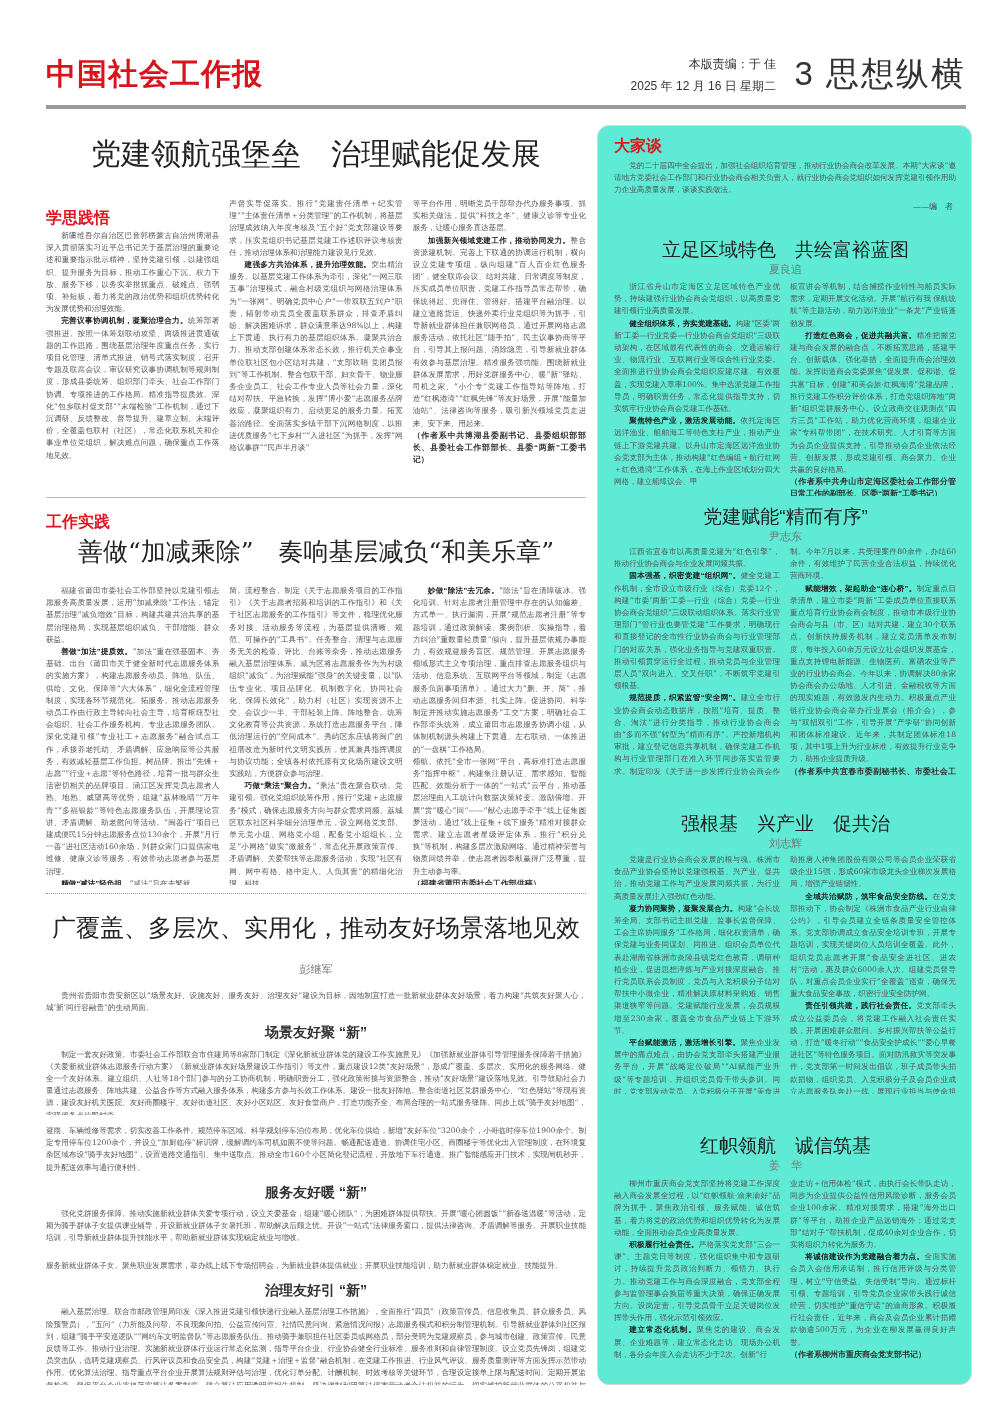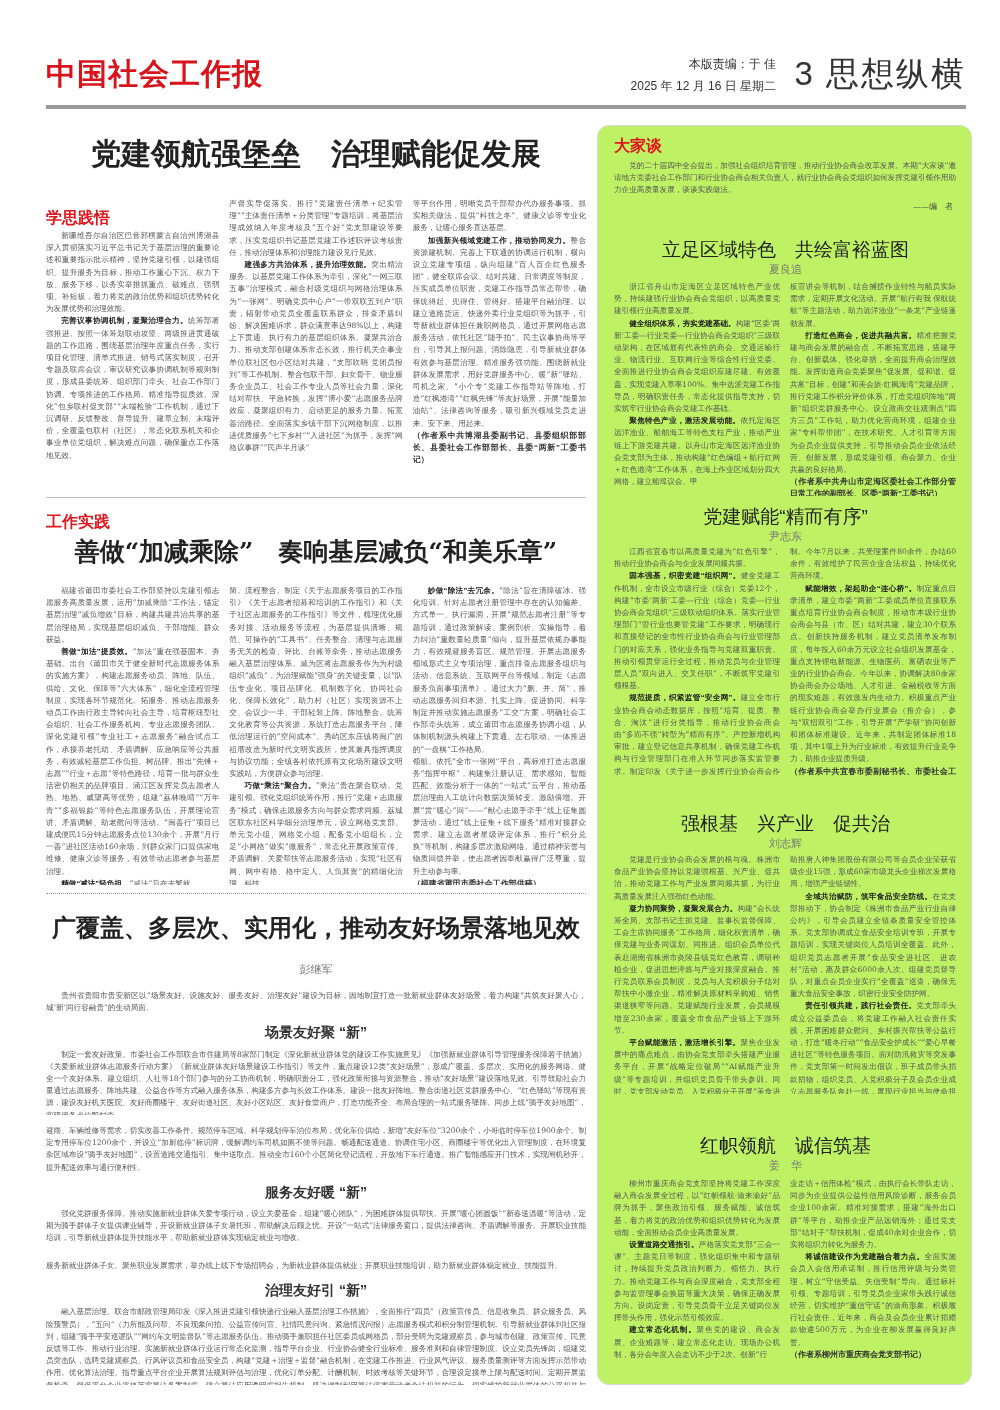--- a/index.html
+++ b/index.html
@@ -5,32 +5,32 @@
 *{box-sizing:border-box;margin:0;padding:0}
 html,body{width:1000px;height:1410px;background:#fff;overflow:hidden}
 body{position:relative;font-family:"DejaVu Serif",serif;color:#2a2a2a}
 .masthead{position:absolute;left:46px;top:50px;width:920px;height:60px}
 .logo{position:absolute;left:0;top:4px;font-family:"DejaVu Serif",serif;font-size:30px;color:#d8131b;letter-spacing:1px;font-weight:bold}
 .editor{position:absolute;right:190px;top:6px;font-family:"Liberation Sans",sans-serif;font-size:12px;color:#333}
 .date{position:absolute;right:190px;top:28px;font-family:"Liberation Sans",sans-serif;font-size:12px;color:#333}
 .pagenum{position:absolute;right:0;top:2px;font-family:"Liberation Sans",sans-serif;font-size:33px;color:#333;letter-spacing:2px}
 .rule{position:absolute;left:46px;top:105px;width:920px;height:4px;background:#9a9a9a}
 .article{position:absolute}
-.headline{font-family:"DejaVu Serif",serif;font-weight:bold;color:#222;text-align:center;white-space:nowrap}
+.headline{font-family:"DejaVu Serif",serif;font-weight:normal;color:#222;text-align:center;white-space:nowrap}
 .byline{font-family:"DejaVu Serif",serif;font-size:11px;color:#777;text-align:center}
 .section{font-family:"Liberation Sans",sans-serif;font-weight:bold;color:#e0161f;font-size:16px}
 .cols{position:absolute;display:flex;gap:10px}
 .col{flex:1;font-size:7.6px;line-height:12.2px;color:#555;text-align:justify;overflow:hidden}
 .col p{text-indent:2em}
 .col b{color:#222;font-family:"Liberation Sans",sans-serif}
 .sign{font-family:"Liberation Sans",sans-serif;font-weight:bold;color:#333;font-size:8px;line-height:12px}
 .sub{font-family:"Liberation Sans",sans-serif;font-weight:bold;font-size:14px;color:#333;text-align:center;margin:12px 0 10px}
 .divider{position:absolute;height:1px;background:#bbb}
 .dotted{position:absolute;height:0;border-top:1px dotted #999}
-.panel{position:absolute;left:597px;top:125px;width:375px;height:1260px;border:1px solid #d8d8d8;border-radius:12px;background:#bef264}
+.panel{position:absolute;left:597px;top:125px;width:375px;height:1260px;border:1px solid #d8d8d8;border-radius:12px;background:#5eead4}
 .p-head{font-family:"Liberation Sans",sans-serif;font-size:19px;color:#222;text-align:center}
 </style>
 </head>
 <body>
 
 <div class="masthead">
   <div class="logo">中国社会工作报</div>
   <div class="editor">本版责编：于 佳</div>
   <div class="date">2025 年 12 月 16 日  星期二</div>
   <div class="pagenum">3 思想纵横</div>
@@ -40,21 +40,21 @@
 <div class="article" style="left:46px;top:120px;width:540px;">
   <div class="headline" style="font-size:30px;margin-top:14px;">党建领航强堡垒　治理赋能促发展</div>
 </div>
 <div class="section" style="position:absolute;left:46px;top:208px;">学思践悟</div>
 <div class="cols" style="left:46px;top:230px;width:540px;height:258px;">
   <div class="col">
       <p>新疆维吾尔自治区巴音郭楞蒙古自治州博湖县深入贯彻落实习近平总书记关于基层治理的重要论述和重要指示批示精神，坚持党建引领，以建强组织、提升服务为目标，推动工作重心下沉、权力下放、服务下移，以务实举措抓重点、破难点、强弱项、补短板，着力将党的政治优势和组织优势转化为发展优势和治理效能。</p>
       <p><b>完善议事协调机制，凝聚治理合力。</b>统筹部署强推进。按照一体筹划联动攻坚、两级推进贯通破题的工作思路，围绕基层治理年度重点任务，实行项目化管理、清单式推进、销号式落实制度，召开专题及联席会议，审议研究议事协调机制等规则制度，形成县委统筹、组织部门牵头、社会工作部门协调、专项推进的工作格局。精准指导提质效。深化“包乡联村促支部”“末端检验”工作机制，通过下沉调研、反馈整改、督导提升、建章立制、末端评价，全覆盖包联村（社区），常态化联系机关和企事业单位党组织，解决难点问题，确保重点工作落地见效。</p>
     </div>
   <div class="col" style="margin-top:-32px">
-      <p style="text-indent: 0px;">严督实导促落实。推行“党建责任清单＋纪实管理”“主体责任清单＋分类管理”专题培训，将基层治理成效纳入年度考核及“五个好”党支部建设等要求，压实党组织书记基层党建工作述职评议考核责任，推动治理体系和治理能力建设见行见效。</p>
+      <p style="text-indent: 0px;">严督实导促落实。推行“党建责任清单＋纪实管理”“主体责任清单＋分类管理”的工作机制，将基层治理成效纳入年度考核及“五个好”党支部建设等要求，压实党组织书记基层党建工作述职评议考核责任，推动治理体系和治理能力建设见行见效。</p>
       <p><b>建强多方共治体系，提升治理效能。</b>突出精治服务。以基层党建工作体系为牵引，深化“一网三联五事”治理模式，融合村级党组织与网格治理体系为“一张网”。明确党员中心户“一带双联五到户”职责，辐射带动党员全覆盖联系群众，排查矛盾纠纷、解决困难诉求，群众满意率达98%以上，构建上下贯通、执行有力的基层组织体系。凝聚共治合力。推动支部创建体系常态长效，推行机关企事业单位联社区包小区结对共建，“支部吹哨 党团员报到”等工作机制。整合包联干部、妇女骨干、物业服务企业员工、社会工作专业人员等社会力量，深化结对帮扶、平急转换，发挥“博小爱”志愿服务品牌效应，凝聚组织有力、启动更足的服务力量。拓宽善治路径。全面落实乡镇干部下沉网格制度，以推进优质服务“七下乡村”“入进社区”为抓手，发挥“网格议事群”“民声半月谈”</p>
     </div>
   <div class="col" style="margin-top:-32px">
       <p style="text-indent: 0px;">等平台作用，明晰党员干部帮办代办服务事项。抓实相关做法，提供“科技之冬”、健康义诊等专业化服务，让暖心服务直达基层。</p>
       <p><b>加强新兴领域党建工作，推动协同发力。</b>整合资源建机制。完善上下联通的协调运行机制，横向设立党建专项组，纵向组建“百人百企红色服务团”，健全联席会议、结对共建、日常调度等制度，压实成员单位职责，党建工作指导员常态帮带，确保统得起、兜得住、管得好。搭建平台融治理。以建立道路货运、快递外卖行业党组织等为抓手，引导新就业群体担任兼职网格员，通过开展网格志愿服务活动，依托社区“随手拍”、民主议事协商等平台，引导其上报问题、消除隐患，引导新就业群体有效参与基层治理。精准服务强功能。围绕新就业群体发展需求，用好党群服务中心、暖“新”驿站、司机之家、“小个专”党建工作指导站等阵地，打造“红枫港湾”“红枫先锋”等友好场景，开展“能量加油站”、法律咨询等服务，吸引新兴领域党员走进来、安下来、用起来。</p>
       <div class="sign">（作者系中共博湖县委副书记、县委组织部部长、县委社会工作部部长、县委“两新”工委书记）</div>
     </div>
 </div>
 <div class="divider" style="left:46px;top:497px;width:540px;"></div>
 
@@ -149,21 +149,21 @@
         <p><b>全域共治赋防，筑牢食品安全防线。</b>在党支部推动下，协会制定《株洲市食品产业行业自律公约》，引导会员建立全链条质量安全管控体系。党支部协调成立食品安全培训专班，开展专题培训，实现关键岗位人员培训全覆盖。此外，组织党员志愿者开展“食品安全进社区、进农村”活动，惠及群众6000余人次。组建党员督导队，对重点会员企业实行“全覆盖”巡查，确保无重大食品安全事故，织密行业安全防护网。</p>
         <p><b>责任引领共建，践行社会责任。</b>党支部牵头成立公益委员会，将党建工作融入社会责任实践，开展困难群众慰问、乡村振兴帮扶等公益行动，打造“暖冬行动”“食品安全护成长”“爱心早餐进社区”等特色服务项目。面对防汛救灾等突发事件，党支部第一时间发出倡议，班子成员带头捐款捐物，组织党员、入党积极分子及会员企业成立志愿服务队奔赴一线，展现行业担当与使命担当。</p>
       </div>
   </div>
 
   <div class="p-head" style="position:absolute;left:0;width:375px;top:1007px;">红帜领航　诚信筑基</div>
   <div class="byline" style="position:absolute;left:0;width:375px;top:1032px;">姜　华</div>
   <div class="cols" style="left:16px;top:1052px;width:342px;height:190px;">
     <div class="col">
         <p>柳州市重庆商会党支部坚持将党建工作深度融入商会发展全过程，以“红帜领航·渝来渝好”品牌为抓手，聚焦政治引领、服务赋能、诚信筑基，着力将党的政治优势和组织优势转化为发展动能，全面推动会员企业高质量发展。</p>
-        <p><b>设置道路交通指引。</b>严格落实党支部“三会一课”、主题党日等制度，强化组织集中和专题研讨，持续提升党员政治判断力、领悟力、执行力。推动党建工作与商会深度融合，党支部全程参与监管理事会换届等重大决策，确保正确发展方向。设岗定责，引导党员骨干立足关键岗位发挥带头作用，强化示范引领效应。</p>
+        <p><b>积极履行社会责任。</b>严格落实党支部“三会一课”、主题党日等制度，强化组织集中和专题研讨，持续提升党员政治判断力、领悟力、执行力。推动党建工作与商会深度融合，党支部全程参与监管理事会换届等重大决策，确保正确发展方向。设岗定责，引导党员骨干立足关键岗位发挥带头作用，强化示范引领效应。</p>
         <p><b>建立常态化机制。</b>聚焦党的建设、商会发展、企业难题等，建立常态化走访、现场办公机制，各分会年度入会走访不少于2次。创新“行</p>
       </div>
     <div class="col">
         <p style="text-indent: 0px;">业走访＋信用体检”模式，由执行会长带队走访，同步为企业提供公益性信用风险诊断，服务会员企业100余家。精准对接需求，搭建“海外出口群”等平台，助推企业产品远销海外；通过党支部“结对子”帮扶机制，促成40余对企业合作，切实将组织力转化为服务力。</p>
         <p><b>将诚信建设作为党建融合着力点。</b>全面实施会员入会信用承诺制，推行信用评级与分类管理，树立“守信受益、失信受制”导向。通过标杆引领、专题培训，引导党员企业家带头践行诚信经营，切实维护“重信守诺”的渝商形象。积极履行社会责任，近年来，商会及会员企业累计捐赠款物逾500万元，为企业在柳发展赢得良好声誉。</p>
         <div class="sign">（作者系柳州市重庆商会党支部书记）</div>
       </div>
   </div>
 </div>
 

